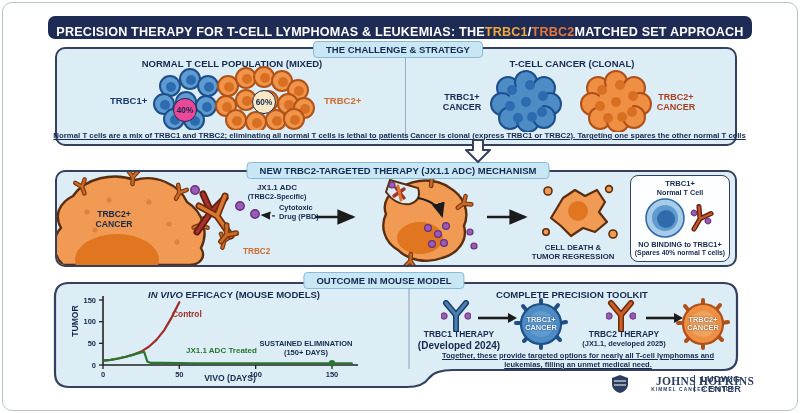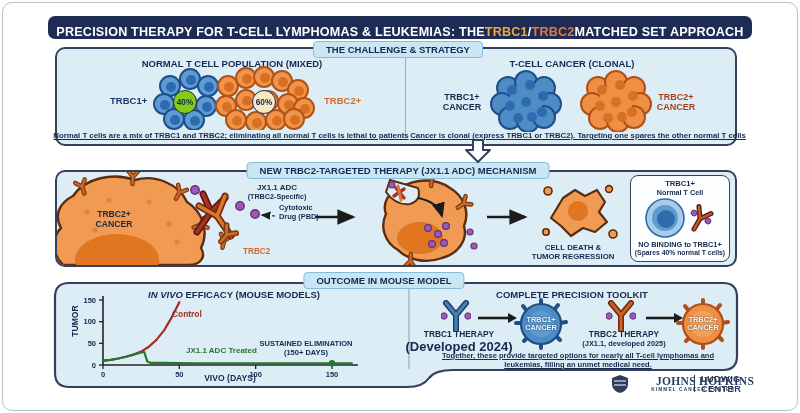--- a/index.html
+++ b/index.html
@@ -72,21 +72,21 @@
     <use href="#ocell" x="78" y="40"></use>
       <use href="#ocell" x="98" y="34"></use>
       <use href="#ocell" x="120" y="35"></use>
     <use href="#ocell" x="140" y="38"></use>
       <use href="#ocell" x="156" y="42"></use>
     <use href="#ocell" x="88" y="54"></use>
       <use href="#ocell" x="108" y="56"></use>
       <use href="#ocell" x="128" y="54"></use>
       <use href="#ocell" x="146" y="53"></use>
   </svg>
-  <div class="badge" style="left:173px;top:90px;background:#84cc16;">40%</div>
+  <div class="badge" style="left:173px;top:98px;background:#ec4899;">40%</div>
   <div class="badge" style="left:252px;top:90px;background:#f8e7c4;">60%</div>
   <div class="sidelabel" style="left:324px;top:95px;color:#d06b2d;">TRBC2+</div>
   <div class="caption" style="left:231px;top:131px;">Normal T cells are a mix of TRBC1 and TRBC2; eliminating all normal T cells is lethal to patients</div>
 
   <div class="sect-title" style="left:572px;top:58px;">T-CELL CANCER (CLONAL)</div>
   <div class="twoline" style="left:462px;top:92px;font-size:9px;color:#16294e;">
     <div>TRBC1+</div>
     <div>CANCER</div>
   </div>
 
@@ -302,21 +302,21 @@
 
   <div class="sect-title" style="left:572px;top:289px;">COMPLETE PRECISION TOOLKIT</div>
   <svg class="abs" style="left:441px;top:300px;" width="30" height="32" viewBox="0 0 30 32">
     <path d="M15,30 L15,15 M15,15 L5,3 M15,15 L25,3" stroke="#1c3f68" stroke-width="6" stroke-linecap="round" fill="none"></path>
     <path d="M15,30 L15,15 M15,15 L5,3 M15,15 L25,3" stroke="#4b80b4" stroke-width="3" stroke-linecap="round" fill="none"></path>
     <circle cx="3" cy="16" r="3.2" fill="#9a5bb5" stroke="#66307e"></circle>
       <circle cx="27" cy="16" r="3.2" fill="#9a5bb5" stroke="#66307e"></circle>
   </svg>
   <div class="twoline" style="left:459px;top:330px;font-size:8.4px;color:#16294e;">
     <div>TRBC1 THERAPY</div>
-    <div style="font-size:13px;font-weight:bold;">(Developed 2024)</div>
+    <div style="font-size:10px;font-weight:bold;">(Developed 2024)</div>
   </div>
   <svg class="abs" style="left:476px;top:312px;" width="42" height="12" viewBox="0 0 42 12">
     <line x1="2" y1="6" x2="32" y2="6" stroke="#1c1c1c" stroke-width="2.6"></line>
       <polygon points="32,1 41,6 32,11" fill="#1c1c1c"></polygon>
   </svg>
   <svg class="abs" style="left:514px;top:298px;" width="54" height="52" viewBox="0 0 54 52">
     <g stroke="#1f4f86" stroke-width="4" stroke-linecap="round">
       <line x1="27" y1="2" x2="27" y2="8"></line>
         <line x1="44" y1="7" x2="40" y2="12"></line>
         <line x1="52" y1="24" x2="46" y2="25"></line>

